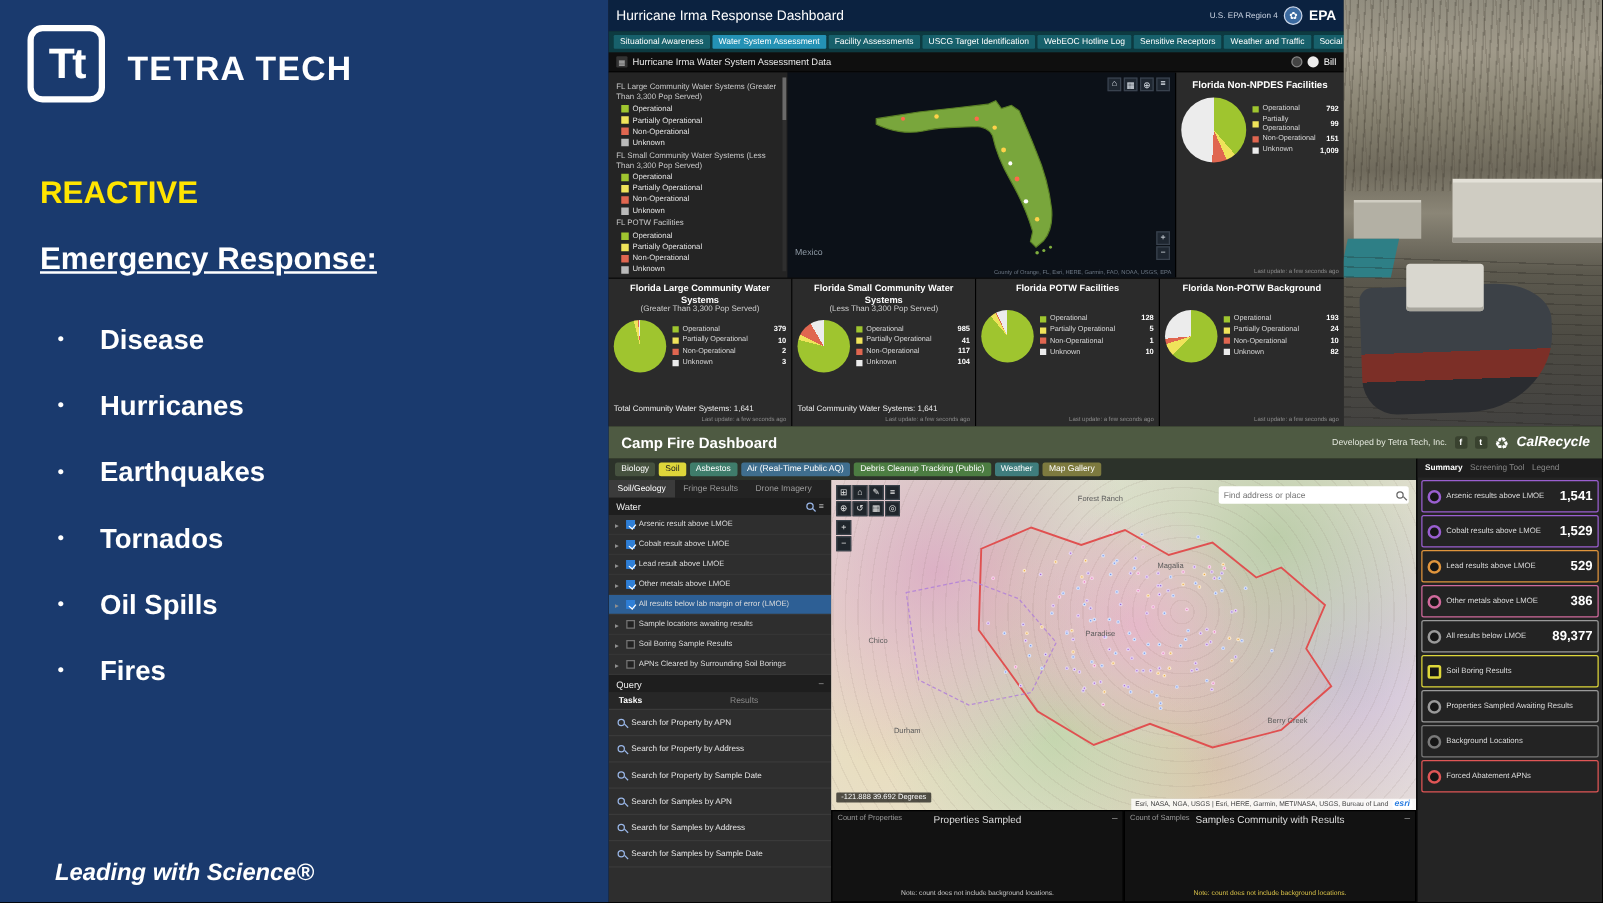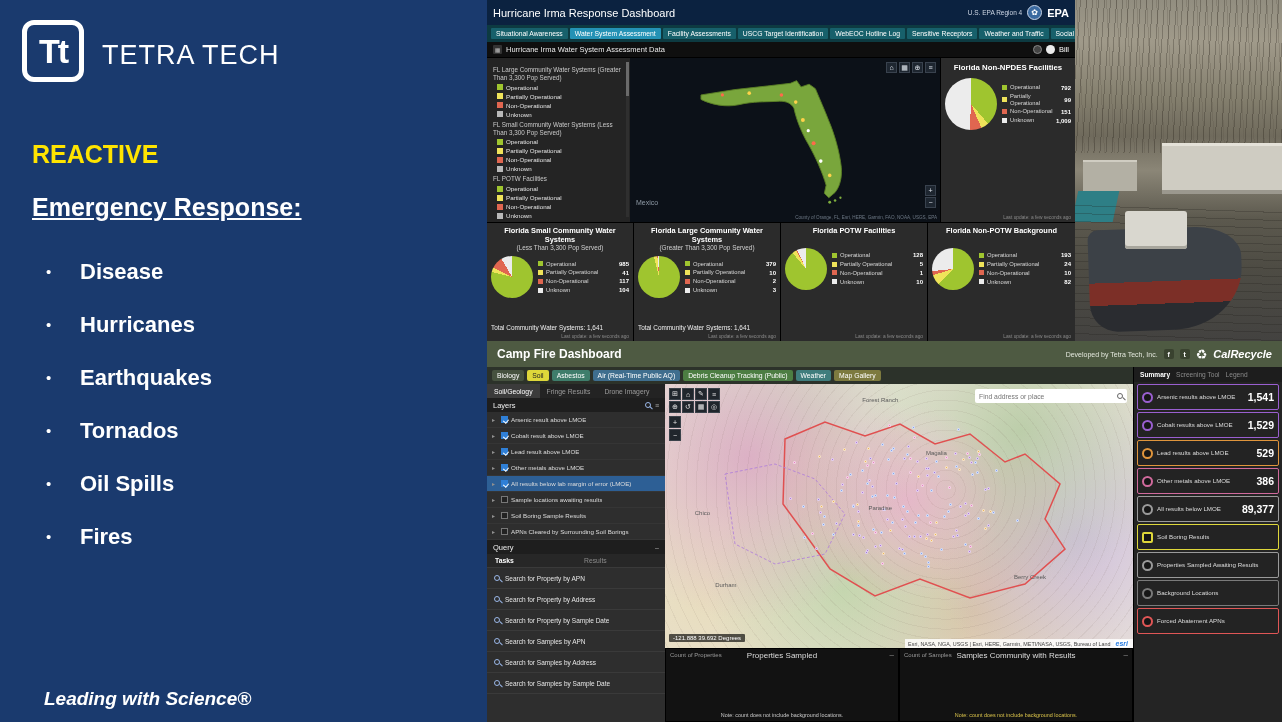--- a/index.html
+++ b/index.html
@@ -5,21 +5,21 @@
   *{box-sizing:border-box;margin:0;padding:0}
   html,body{background:#000}
   #root{position:relative;width:1282px;height:722px;overflow:hidden;background:#000;
         font-family:"Liberation Sans",sans-serif;-webkit-font-smoothing:antialiased}
 
   
   .slide{position:absolute;left:0;top:0;width:487px;height:722px;background:#1a3a6e;color:#fff}
   .logo-box{position:absolute;left:22px;top:20px;width:62px;height:62px;border:5px solid #fff;
             border-radius:12px;display:flex;align-items:center;justify-content:center}
   .logo-mono{font-size:34px;font-weight:bold;color:#fff;letter-spacing:-2px}
-  .logo-name{position:absolute;left:102px;top:40px;font-size:27px;font-weight:normal;letter-spacing:1px}
+  .logo-name{position:absolute;left:102px;top:40px;font-size:27px;font-weight:bold;letter-spacing:1px}
   .sl-heading{position:absolute;left:32px;top:140px;font-size:25px;font-weight:bold;color:#ffe400}
   .sl-subheading{position:absolute;left:32px;top:193px;font-size:25px;font-weight:bold;text-decoration:underline}
   .sl-bullets{position:absolute;left:46px;top:245px;list-style:none}
   .sl-bullets li{display:flex;align-items:center;height:53px}
   .sl-dot{width:34px;font-size:15px;color:#fff}
   .sl-bullet-label{font-size:22px;font-weight:bold}
   .sl-footer{position:absolute;left:44px;bottom:12px;font-size:19px;font-weight:bold;font-style:italic}
 
   
   .irma{position:absolute;left:487px;top:0;width:588px;height:341px;background:#1b1b1b;color:#fff}
@@ -387,20 +387,52 @@
                 <span class="pl-val">1,009</span>
               </div>
             </div>
         </div>
         <span class="update-note">Last update: a few seconds ago</span>
       </div>
     </div>
 
     <div class="irma-bottom">
       <div class="bpanel">
+        <div class="bp-title">Florida Large Community Water Systems</div>
+        <div class="bp-sub">(Greater Than 3,300 Pop Served)</div>
+        <div class="bp-body">
+          <div class="pie pie-sm" style="background: conic-gradient(rgb(159, 197, 47) 0deg, rgb(159, 197, 47) 346.294deg, rgb(239, 227, 90) 346.294deg, rgb(239, 227, 90) 355.431deg, rgb(224, 102, 80) 355.431deg, rgb(224, 102, 80) 357.259deg, rgb(236, 236, 236) 357.259deg, rgb(236, 236, 236) 360deg);"></div>
+          <div class="pleg">
+
+          <div class="pleg-row">
+                <span class="pl-sw" style="background: rgb(159, 197, 47);"></span>
+                <span class="pl-label">Operational</span>
+                <span class="pl-val">379</span>
+              </div>
+              <div class="pleg-row">
+                <span class="pl-sw" style="background: rgb(239, 227, 90);"></span>
+                <span class="pl-label">Partially Operational</span>
+                <span class="pl-val">10</span>
+              </div>
+              <div class="pleg-row">
+                <span class="pl-sw" style="background: rgb(224, 102, 80);"></span>
+                <span class="pl-label">Non-Operational</span>
+                <span class="pl-val">2</span>
+              </div>
+              <div class="pleg-row">
+                <span class="pl-sw" style="background: rgb(236, 236, 236);"></span>
+                <span class="pl-label">Unknown</span>
+                <span class="pl-val">3</span>
+              </div>
+            </div>
+        </div>
+        <span class="bp-total">Total Community Water Systems: 1,641</span>
+        <span class="update-note">Last update: a few seconds ago</span>
+      </div>
+      <div class="bpanel">
         <div class="bp-title">Florida Small Community Water Systems</div>
         <div class="bp-sub">(Less Than 3,300 Pop Served)</div>
         <div class="bp-body">
           <div class="pie pie-sm" style="background: conic-gradient(rgb(159, 197, 47) 0deg, rgb(159, 197, 47) 284.362deg, rgb(239, 227, 90) 284.362deg, rgb(239, 227, 90) 296.199deg, rgb(224, 102, 80) 296.199deg, rgb(224, 102, 80) 329.976deg, rgb(236, 236, 236) 329.976deg, rgb(236, 236, 236) 360deg);"></div>
           <div class="pleg">
 
           <div class="pleg-row">
                 <span class="pl-sw" style="background: rgb(159, 197, 47);"></span>
                 <span class="pl-label">Operational</span>
                 <span class="pl-val">985</span>
@@ -412,52 +444,20 @@
               </div>
               <div class="pleg-row">
                 <span class="pl-sw" style="background: rgb(224, 102, 80);"></span>
                 <span class="pl-label">Non-Operational</span>
                 <span class="pl-val">117</span>
               </div>
               <div class="pleg-row">
                 <span class="pl-sw" style="background: rgb(236, 236, 236);"></span>
                 <span class="pl-label">Unknown</span>
                 <span class="pl-val">104</span>
-              </div>
-            </div>
-        </div>
-        <span class="bp-total">Total Community Water Systems: 1,641</span>
-        <span class="update-note">Last update: a few seconds ago</span>
-      </div>
-      <div class="bpanel">
-        <div class="bp-title">Florida Large Community Water Systems</div>
-        <div class="bp-sub">(Greater Than 3,300 Pop Served)</div>
-        <div class="bp-body">
-          <div class="pie pie-sm" style="background: conic-gradient(rgb(159, 197, 47) 0deg, rgb(159, 197, 47) 346.294deg, rgb(239, 227, 90) 346.294deg, rgb(239, 227, 90) 355.431deg, rgb(224, 102, 80) 355.431deg, rgb(224, 102, 80) 357.259deg, rgb(236, 236, 236) 357.259deg, rgb(236, 236, 236) 360deg);"></div>
-          <div class="pleg">
-
-          <div class="pleg-row">
-                <span class="pl-sw" style="background: rgb(159, 197, 47);"></span>
-                <span class="pl-label">Operational</span>
-                <span class="pl-val">379</span>
-              </div>
-              <div class="pleg-row">
-                <span class="pl-sw" style="background: rgb(239, 227, 90);"></span>
-                <span class="pl-label">Partially Operational</span>
-                <span class="pl-val">10</span>
-              </div>
-              <div class="pleg-row">
-                <span class="pl-sw" style="background: rgb(224, 102, 80);"></span>
-                <span class="pl-label">Non-Operational</span>
-                <span class="pl-val">2</span>
-              </div>
-              <div class="pleg-row">
-                <span class="pl-sw" style="background: rgb(236, 236, 236);"></span>
-                <span class="pl-label">Unknown</span>
-                <span class="pl-val">3</span>
               </div>
             </div>
         </div>
         <span class="bp-total">Total Community Water Systems: 1,641</span>
         <span class="update-note">Last update: a few seconds ago</span>
       </div>
       <div class="bpanel">
         <div class="bp-title">Florida POTW Facilities</div>
         <div class="bp-sub"></div>
         <div class="bp-body">
@@ -555,21 +555,21 @@
     </nav>
 
   <section class="cf-left">
     <div class="cfl-tabs">
 
     <button class="cfl-tab active">Soil/Geology</button>
         <button class="cfl-tab">Fringe Results</button>
         <button class="cfl-tab">Drone Imagery</button>
       </div>
     <div class="panel-hd">
-      <span class="panel-hd-label">Layers</span>
+      <span class="panel-hd-label">Water</span>
       <span class="hd-icons">
         <span class="mag"></span>
         <span>≡</span>
       </span>
     </div>
     <div>
 
     <div class="layer-row checked">
           <span class="chev">▸</span>
           <span class="cbx"></span>

